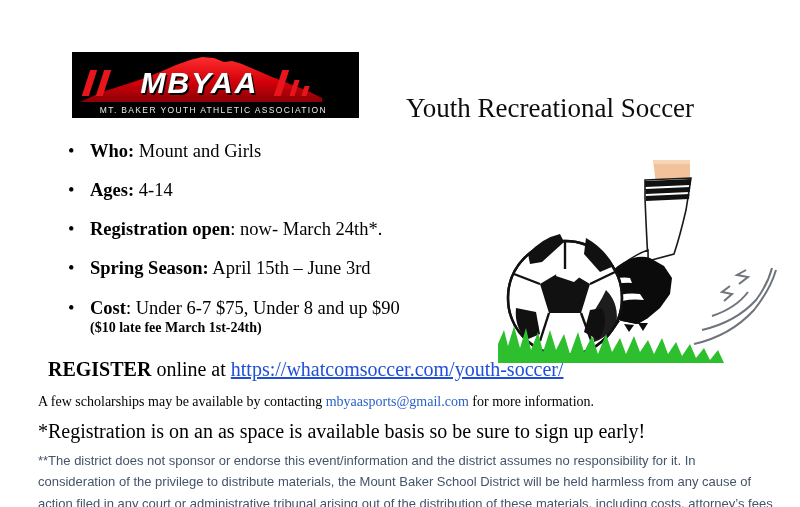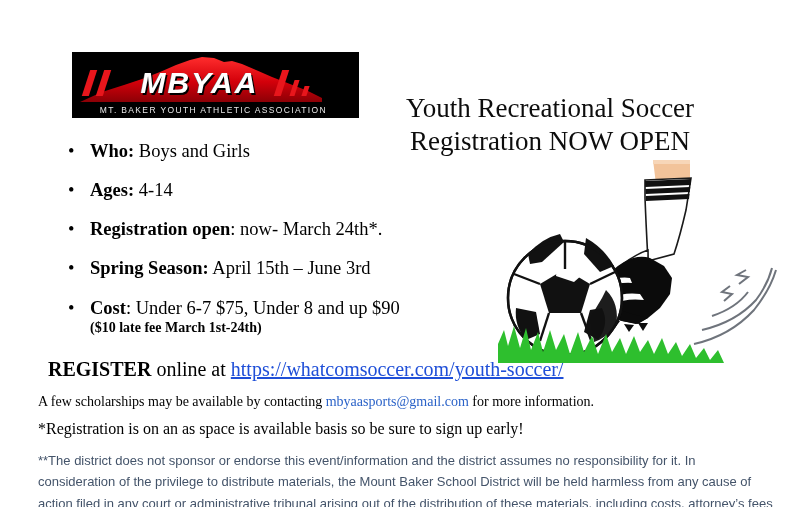--- a/index.html
+++ b/index.html
@@ -139,21 +139,21 @@
     white-space: nowrap;
   }
   .link-email {
     color: #2a62c8;
     text-decoration: none;
   }
   #space-line {
     position: absolute;
     left: 38px;
     top: 420px;
-    font-size: 16px;
+    font-size: 20px;
     white-space: nowrap;
   }
 
   
   #disclaimer {
     position: absolute;
     left: 38px;
     top: 450px;
     width: 735px;
     font-family: "Liberation Sans", "DejaVu Sans", sans-serif;
@@ -191,27 +191,26 @@
   <div class="logo-slash" style="left:28px;"></div>
   <div class="logo-slash" style="left:206px;"></div>
   <div class="logo-slash" style="left:220px; width:5px; height:16px; top:28px;"></div>
   <div class="logo-slash" style="left:231px; width:5px; height:10px; top:34px;"></div>
   <div id="logo-wordmark">MBYAA</div>
   <div id="logo-tagline">MT. BAKER YOUTH ATHLETIC ASSOCIATION</div>
 </div>
 
 <div id="title">
   <span class="tline">Youth Recreational Soccer</span>
-  <span class="tline">Registration NOW OPEN</span>
 </div>
 
 <div id="bullets">
   <div class="bullet-row">
     <span class="dot">•</span>
-    <b>Who:</b><span> Boys and Girls</span>
+    <b>Who:</b><span> Mount and Girls</span>
   </div>
   <div class="bullet-row">
     <span class="dot">•</span>
     <b>Ages:</b><span> 4-14</span>
   </div>
   <div class="bullet-row">
     <span class="dot">•</span>
     <b>Registration open</b><span>: now- March 24th*.</span>
   </div>
   <div class="bullet-row">

